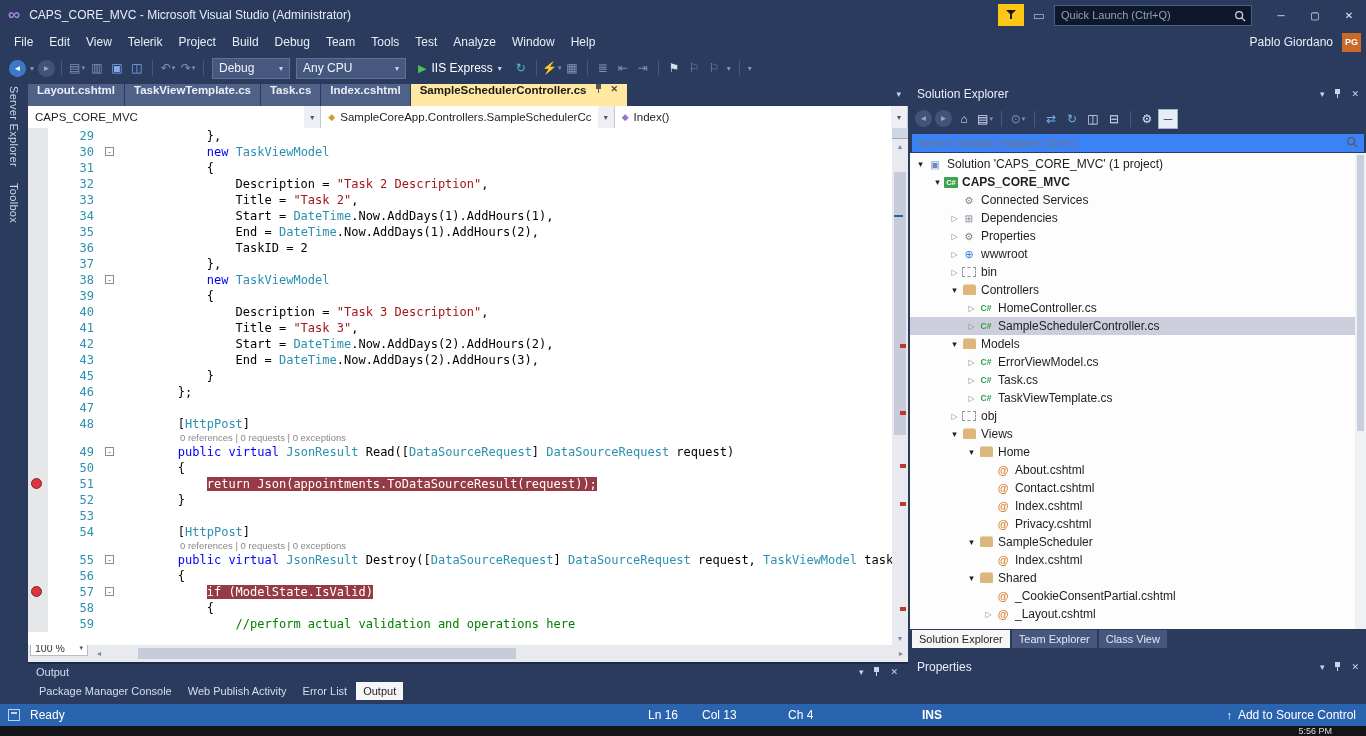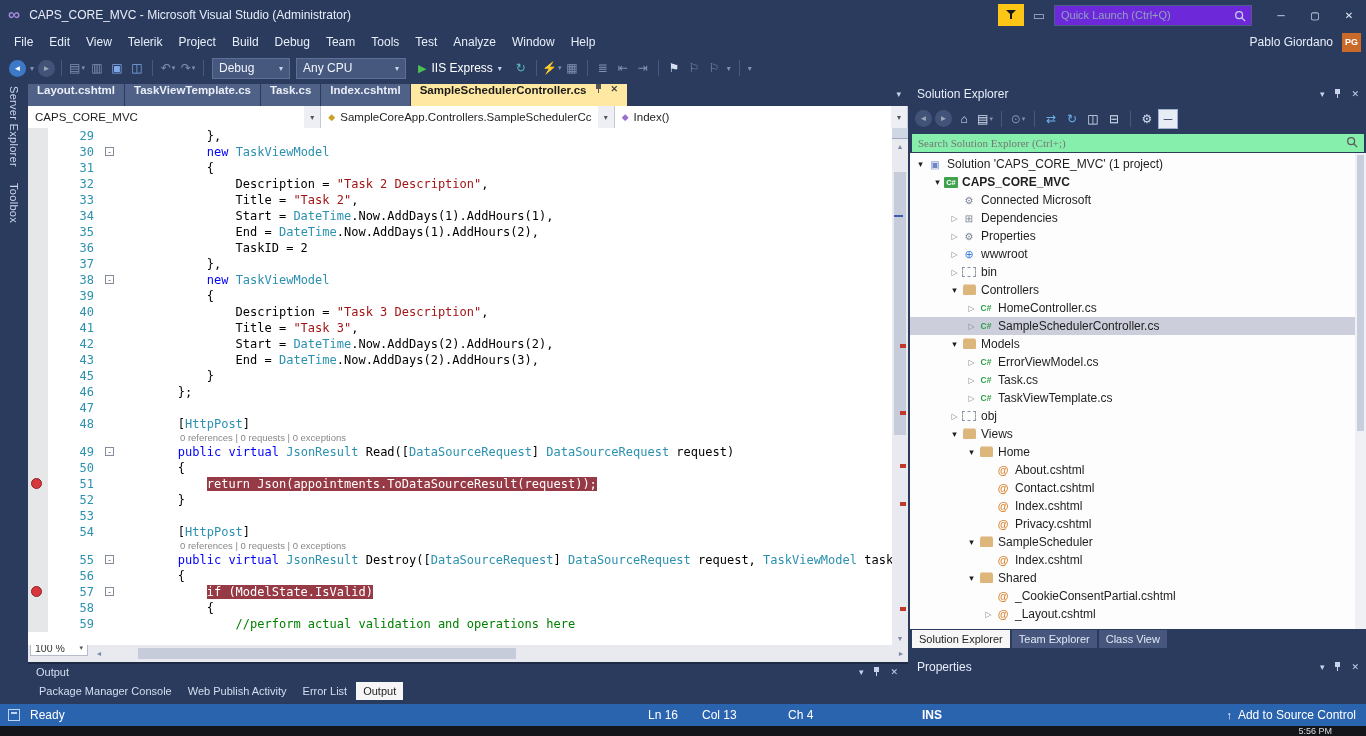--- a/index.html
+++ b/index.html
@@ -10,21 +10,21 @@
   
   .titlebar{position:absolute;top:0;left:0;right:0;height:30px;display:flex;align-items:center;padding-left:8px;}
   .vs-logo{color:#A183D9;font-size:17px;font-weight:bold;margin-right:9px;}
   .title-text{font-size:12px;color:#E8EDF8;white-space:nowrap;}
   .title-right{margin-left:auto;display:flex;align-items:center;height:100%;}
   .feedback-btn{width:26px;height:22px;background:#FDC617;border:none;display:flex;align-items:center;justify-content:center;margin-right:9px;}
   .funnel{position:relative;width:10px;height:10px;display:inline-block;}
   .funnel::before{content:"";position:absolute;left:0;top:0;border-left:5px solid transparent;border-right:5px solid transparent;border-top:5px solid #1A1A1A;}
   .funnel::after{content:"";position:absolute;left:4px;top:4px;width:2px;height:5px;background:#1A1A1A;}
   .share-ic{color:#A9B6CE;font-size:13px;margin-right:9px;}
-  .quick-launch{position:relative;width:198px;height:21px;background:#6d28d9;border:1px solid #4A5E88;margin-right:12px;}
+  .quick-launch{position:relative;width:198px;height:21px;background:#0f172a;border:1px solid #4A5E88;margin-right:12px;}
   .quick-launch input{position:absolute;left:0;top:0;width:100%;height:100%;background:transparent;border:none;color:#C8D2E8;font-size:11px;padding:0 22px 0 6px;font-family:"Liberation Sans",sans-serif;outline:none;}
   .quick-launch input::placeholder{color:#90A1C0;}
   .quick-launch .mag{position:absolute;right:5px;top:4px;}
   .win-btn{width:34px;height:100%;display:flex;align-items:center;justify-content:center;font-size:10px;color:#E8EDF8;}
 
   
   .menubar{position:absolute;top:30px;left:0;right:0;height:24px;display:flex;align-items:center;padding-left:6px;}
   .menu-items{display:flex;}
   .menu-item{padding:3px 8px;font-size:12px;color:#E8EDF8;}
   .menu-right{margin-left:auto;display:flex;align-items:center;gap:9px;padding-right:5px;}
@@ -120,21 +120,21 @@
   .btab.active{background:#F6F6F6;color:#1E1E1E;}
 
   
   .se-panel{position:absolute;left:910px;top:82px;width:456px;height:567px;display:flex;flex-direction:column;}
   .panel-header{height:24px;display:flex;align-items:center;padding:0 7px;flex:none;}
   .ph-title{font-size:12px;color:#E8EDF8;}
   .ph-ics{margin-left:auto;display:flex;align-items:center;gap:9px;color:#C9D4EA;}
   .ph-ic{font-size:9px;}
   .se-toolbar{height:25px;display:flex;align-items:center;padding:0 4px;gap:1px;flex:none;}
   .se-search{height:22px;position:relative;padding:2px 2px;flex:none;}
-  .se-search input{width:100%;height:18px;border:none;background:#86efac;font-size:11px;color:#333;padding:0 22px 0 6px;font-family:Liberation Serif, serif;outline:none;}
+  .se-search input{width:100%;height:18px;border:none;background:#3b82f6;font-size:11px;color:#333;padding:0 22px 0 6px;font-family:Liberation Sans, sans-serif;outline:none;}
   .se-search input::placeholder{color:#767676;}
   .se-search .mag-dark{position:absolute;right:8px;top:5px;}
   .se-tree{flex:1;position:relative;background:#FDFDFE;overflow:hidden;}
   .tree-rows{position:absolute;left:0;top:2px;right:11px;}
   .tree-row{height:18px;display:flex;align-items:center;font-size:12px;color:#1E1E1E;white-space:nowrap;overflow:hidden;}
   .tree-row.selected{background:#CCCEDB;}
   .tree-arrow{width:13px;flex:none;text-align:center;}
   .tree-arrow.exp{font-size:9px;color:#1E1E1E;}
   .tree-arrow.col{font-size:8px;color:#8A8A8E;}
   .tree-label{margin-left:1px;}
@@ -430,21 +430,21 @@
             <span class="tree-label">Solution 'CAPS_CORE_MVC' (1 project)</span>
           </div>
           <div class="tree-row" style="padding-left: 21px;">
             <span class="tree-arrow exp">▾</span>
             <span class="ti ti-project">C#</span>
             <span class="tree-label bold">CAPS_CORE_MVC</span>
           </div>
           <div class="tree-row" style="padding-left: 38px;">
             <span class="tree-arrow"></span>
             <span class="ti ti-service">⚙</span>
-            <span class="tree-label">Connected Microsoft</span>
+            <span class="tree-label">Connected Services</span>
           </div>
           <div class="tree-row" style="padding-left: 38px;">
             <span class="tree-arrow col">▷</span>
             <span class="ti ti-dependencies">⊞</span>
             <span class="tree-label">Dependencies</span>
           </div>
           <div class="tree-row" style="padding-left: 38px;">
             <span class="tree-arrow col">▷</span>
             <span class="ti ti-properties">⚙</span>
             <span class="tree-label">Properties</span>

